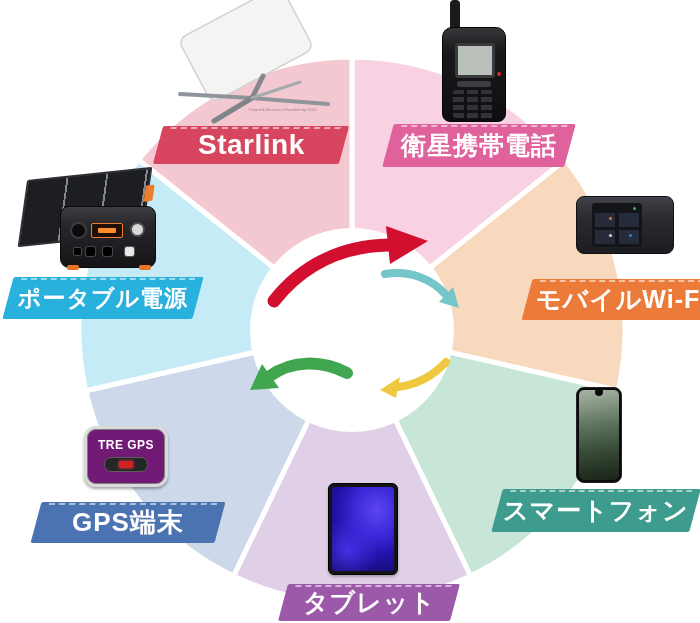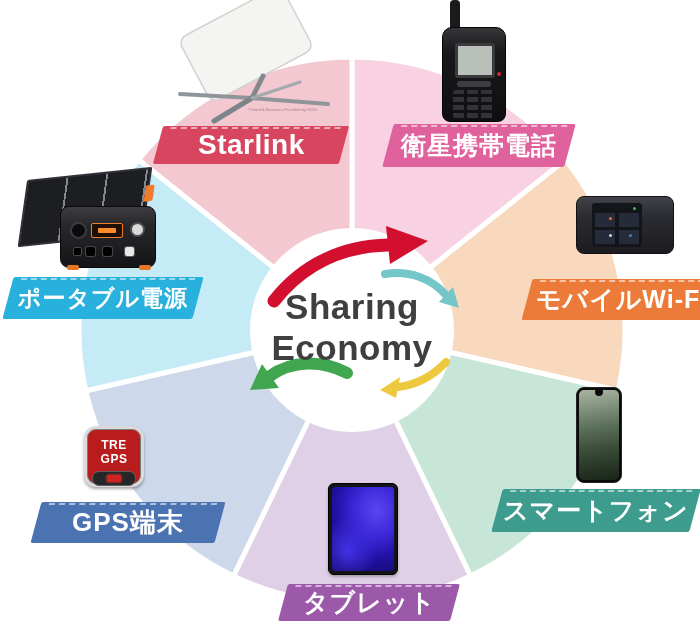--- a/index.html
+++ b/index.html
@@ -87,21 +87,21 @@
   .ph-screen::after{content:'';position:absolute;top:-2px;left:50%;width:8px;height:8px;margin-left:-4px;border-radius:50%;background:#0b0b0c;}
 
   
   .tablet{left:328px;top:483px;width:70px;height:92px;background:#141417;border:1px solid #000;border-radius:6px;padding:3px;box-sizing:border-box;box-shadow:0 2px 3px rgba(0,0,0,.25);}
   .tb-screen{width:100%;height:100%;border-radius:3px;
     background:
       radial-gradient(70% 55% at 25% 75%, rgba(70,50,235,.95) 0%, rgba(70,50,235,0) 70%),
       radial-gradient(95% 80% at 72% 28%, #5b46f0 0%, #3c28d8 38%, #2212a8 68%, #140b72 100%);}
 
   
-  .gps{left:84px;top:426px;width:60px;height:61px;background:#b91c1c;border:3px solid #dadada;border-radius:12px;
+  .gps{left:84px;top:426px;width:84px;height:61px;background:#701a75;border:3px solid #dadada;border-radius:12px;
     box-sizing:border-box;box-shadow:0 2px 3px rgba(0,0,0,.35), inset 0 0 0 1px #7c7c7c;}
   .gps-text{color:#fff;font-weight:bold;font-size:12px;text-align:center;margin-top:9px;letter-spacing:.5px;}
   .gps-oval{width:42px;height:13px;border-radius:7px;background:#262626;border:1px solid #5e5e5e;margin:5px auto 0;
     display:flex;align-items:center;justify-content:center;}
   .gps-led{width:14px;height:7px;background:#cf2222;border-radius:1px;box-shadow:0 0 3px #ff4040;}
 
   
   .power{left:14px;top:168px;width:156px;height:102px;}
   .pw-panel{position:absolute;left:8px;top:6px;width:122px;height:62px;background:#1d1e21;
     border:2px solid #303238;border-radius:2px;transform:rotate(-6deg) skewX(-14deg);
@@ -137,24 +137,20 @@
       <path d="M274,301 C303,264 343,246 388,245" fill="none" stroke="#d30f2f" stroke-width="13" stroke-linecap="round"></path>
       <path d="M385,274 C410,270 432,279 446,295" fill="none" stroke="#74c6c9" stroke-width="8" stroke-linecap="round"></path>
       <path d="M446,362 C432,377 414,385 398,387" fill="none" stroke="#eec83e" stroke-width="8" stroke-linecap="round"></path>
       <path d="M347,373 C322,360 292,360 270,376" fill="none" stroke="#41a650" stroke-width="12" stroke-linecap="round"></path>
       <polygon points="390,264 386,226 428,241" fill="#d30f2f"></polygon>
       <polygon points="453,287 439,302 459,308" fill="#74c6c9"></polygon>
       <polygon points="400,377 396,398 380,390" fill="#eec83e"></polygon>
       <polygon points="279,388 262,364 250,390" fill="#41a650"></polygon>
     </svg>
 
-  <div class="center-text" style="color: rgb(63, 63, 63);">
-    <div>Sharing</div>
-    <div>Economy</div>
-  </div>
 
   <div class="dev starlink">
     <svg width="170" height="124" viewBox="0 0 170 124">
       <rect x="-58" y="-36" width="116" height="72" rx="9" transform="translate(78,44) rotate(-28)" fill="#f4f4f2" stroke="#d2d2ce" stroke-width="1.5"></rect>
       <path d="M95,76 L84,98" stroke="#83888d" stroke-width="5" stroke-linecap="round" fill="none"></path>
       <path d="M84,98 L12,94" stroke="#8f959a" stroke-width="4" stroke-linecap="round" fill="none"></path>
       <path d="M84,98 L160,104" stroke="#8f959a" stroke-width="4" stroke-linecap="round" fill="none"></path>
       <path d="M84,98 L46,121" stroke="#7e8489" stroke-width="5" stroke-linecap="round" fill="none"></path>
       <path d="M84,98 L132,82" stroke="#a4a9ad" stroke-width="3" stroke-linecap="round" fill="none"></path>
     </svg>

